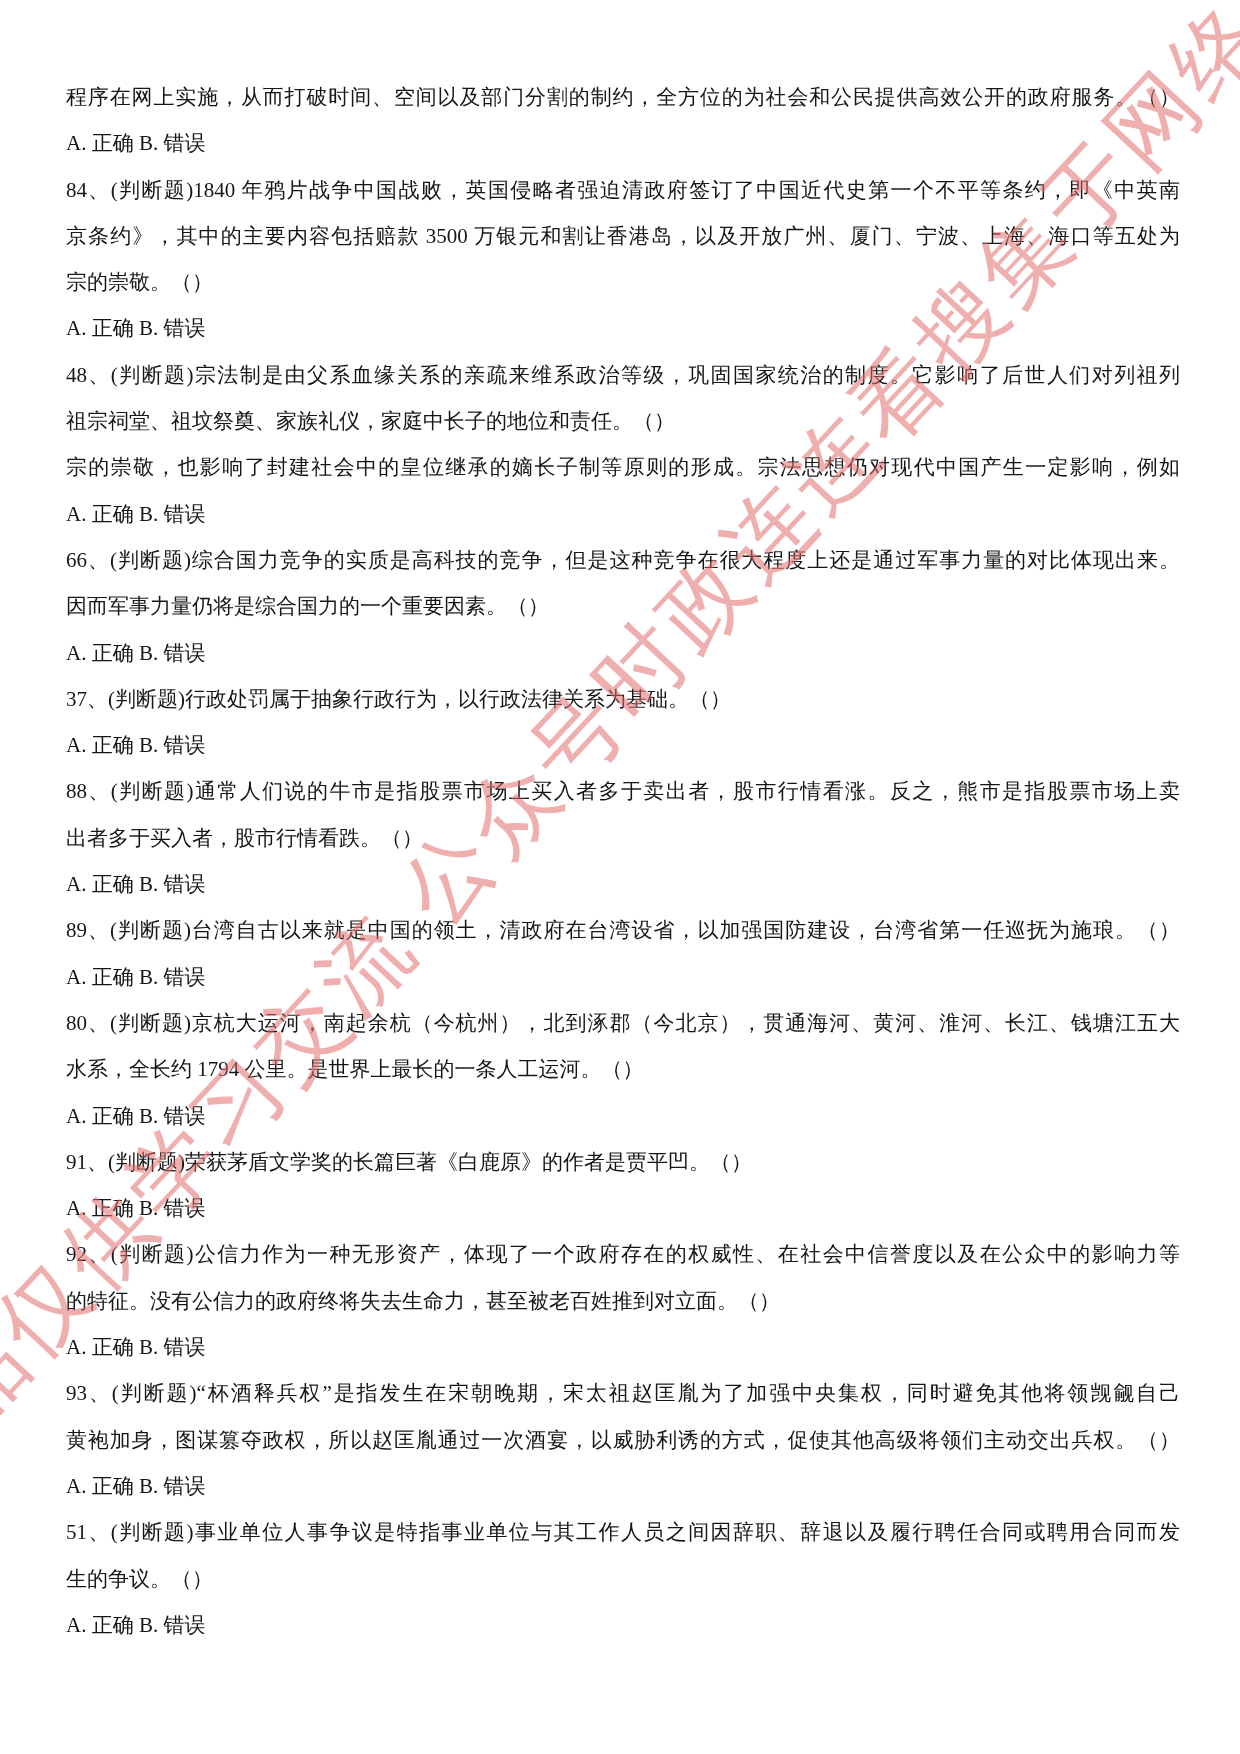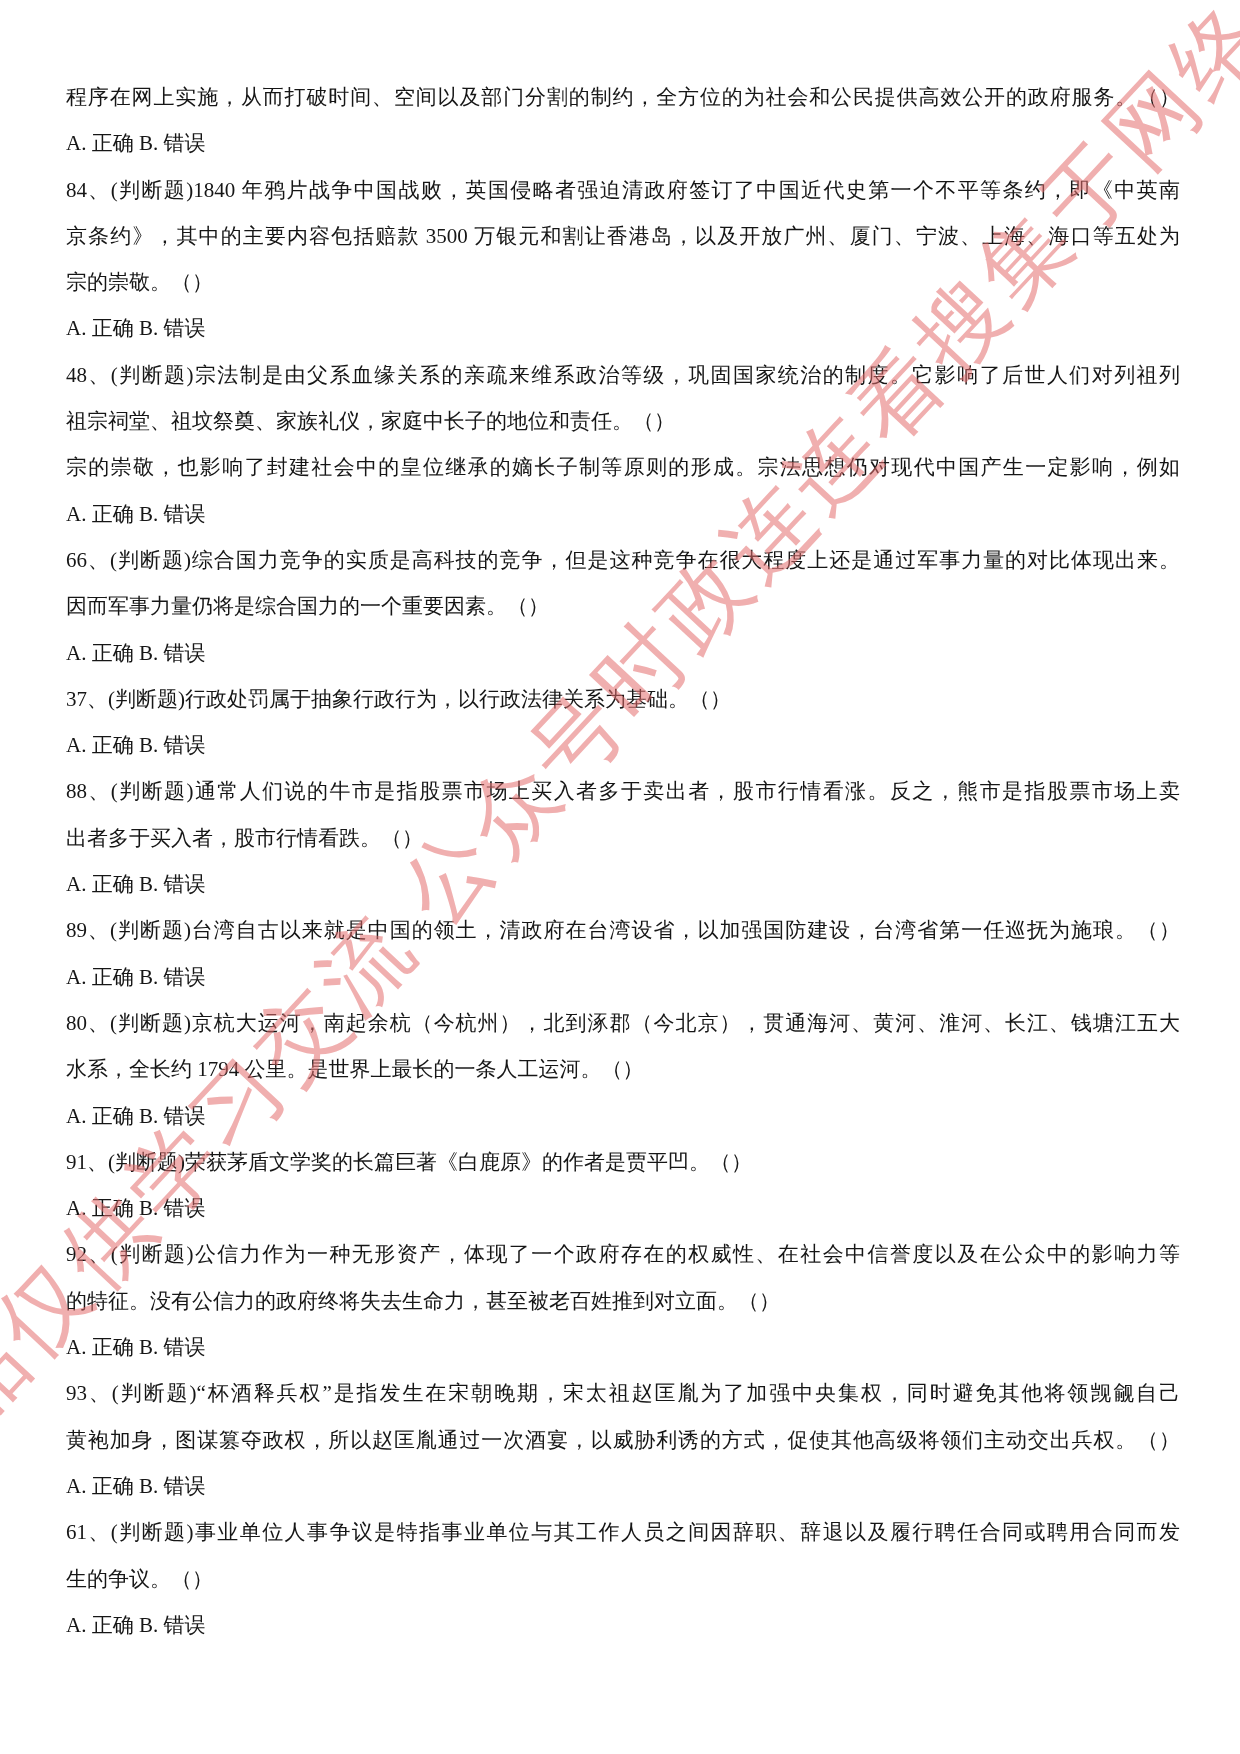--- a/index.html
+++ b/index.html
@@ -84,18 +84,18 @@
       <div class="line">水系，全长约 1794 公里。是世界上最长的一条人工运河。（）</div>
       <div class="line">A. 正确 B. 错误</div>
       <div class="line">91、(判断题)荣获茅盾文学奖的长篇巨著《白鹿原》的作者是贾平凹。（）</div>
       <div class="line">A. 正确 B. 错误</div>
       <div class="line fill">92、(判断题)公信力作为一种无形资产，体现了一个政府存在的权威性、在社会中信誉度以及在公众中的影响力等</div>
       <div class="line">的特征。没有公信力的政府终将失去生命力，甚至被老百姓推到对立面。（）</div>
       <div class="line">A. 正确 B. 错误</div>
       <div class="line fill">93、(判断题)“杯酒释兵权”是指发生在宋朝晚期，宋太祖赵匡胤为了加强中央集权，同时避免其他将领觊觎自己</div>
       <div class="line fill">黄袍加身，图谋篡夺政权，所以赵匡胤通过一次酒宴，以威胁利诱的方式，促使其他高级将领们主动交出兵权。（）</div>
       <div class="line">A. 正确 B. 错误</div>
-      <div class="line fill">61、(判断题)事业单位人事争议是特指事业单位与其工作人员之间因辞职、辞退以及履行聘任合同或聘用合同而发</div>
+      <div class="line fill">51、(判断题)事业单位人事争议是特指事业单位与其工作人员之间因辞职、辞退以及履行聘任合同或聘用合同而发</div>
       <div class="line">生的争议。（）</div>
       <div class="line">A. 正确 B. 错误</div>
     </div>
   <div class="watermark">非卖品仅供学习交流 公众号时政连连看搜集于网络</div>
 </div>
 
 </body></html>

